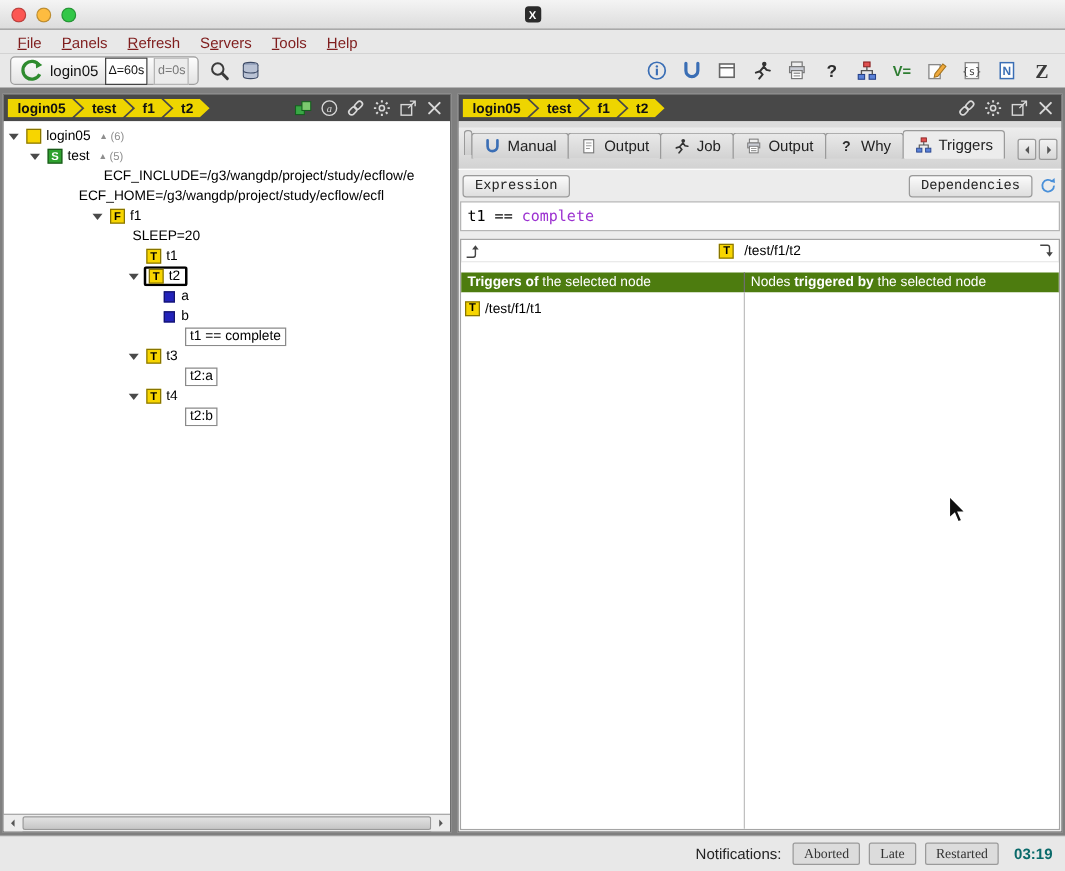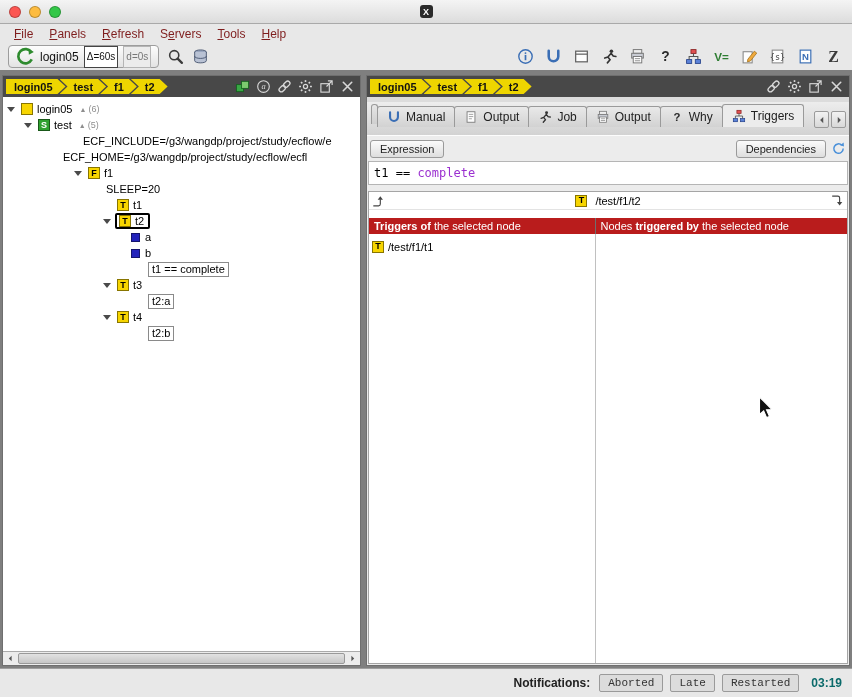--- a/index.html
+++ b/index.html
@@ -69,42 +69,42 @@
   .tab-stub{width:7px;height:20px;border:1px solid #9a9a9a;border-bottom:none;background:linear-gradient(#e6e6e6,#cfcfcf);border-radius:3px 3px 0 0;flex:none}
   .tabs-holder{display:flex;align-items:flex-end}
   .tab{display:inline-flex;align-items:center;gap:5px;height:21px;padding:0 9px;font-size:12px;color:#222;background:linear-gradient(#e9e9e9,#d2d2d2);border:1px solid #9a9a9a;border-bottom:none;border-radius:3px 3px 0 0;margin-left:-1px;cursor:default}
   .tab.selected{background:#ececec;height:23px;position:relative;z-index:2}
   .tab-scrollers{margin-left:auto;display:flex;gap:2px;align-self:center}
   .tab-scroll-btn{width:15px;height:17px;border:1px solid #9a9a9a;background:linear-gradient(#f2f2f2,#d8d8d8);display:inline-flex;align-items:center;justify-content:center;border-radius:2px}
 
   
   .tab-content{flex:1;background:#ececec;border-top:1px solid #fcfcfc;display:flex;flex-direction:column;min-height:0}
   .controls-row{height:25px;display:flex;align-items:center;padding:2px 3px;flex:none}
-  .btn{font-family:Liberation Sans, sans-serif;font-size:11px;color:#222;padding:2px 9px;background:linear-gradient(#fbfbfb,#dedede);border:1px solid #9a9a9a;border-radius:3px;cursor:default}
+  .btn{font-family:Liberation Mono, monospace;font-size:11px;color:#222;padding:2px 9px;background:linear-gradient(#fbfbfb,#dedede);border:1px solid #9a9a9a;border-radius:3px;cursor:default}
   .controls-right{margin-left:auto;display:flex;align-items:center;gap:5px}
   .expression-box{height:24px;background:#fff;border:1px solid #b5b5b5;margin:0 1px;padding:4px 5px;font-family:"DejaVu Sans Mono",monospace;font-size:12px;flex:none}
   .trigger-browser{flex:1;margin:6px 1px 1px 1px;background:#fff;border:1px solid #a5a5a5;display:flex;flex-direction:column;min-height:0}
   .path-bar{height:18px;display:flex;align-items:center;padding:0 3px;border-bottom:1px solid #e3e3e3;flex:none;font-size:11px}
   .path-center{flex:1;display:flex;align-items:center;justify-content:center;gap:4px}
   .browser-spacer{height:8px;flex:none;background:#fff}
-  .col-headers{display:flex;flex:none;background:#b91c1c;color:#fff;font-size:11px;height:16px;align-items:center}
+  .col-headers{display:flex;flex:none;background:#4d7c0f;color:#fff;font-size:11px;height:16px;align-items:center}
   .col-h{padding:0 5px;overflow:hidden;white-space:nowrap;height:100%;display:flex;align-items:center}
   .col-left{width:47.4%;flex:none}
   .col-right{flex:1}
   .col-h.col-left{border-right:1px solid #6e6e6e}
   .cols{flex:1;display:flex;min-height:0}
   .col{padding:5px 3px;background:#fff;overflow:hidden}
   .col.col-left{border-right:1px solid #c0c0c0}
   .trigger-item{display:flex;align-items:center;font-size:11px;height:15px}
 
   
   .statusbar{position:absolute;left:0;top:668px;width:852px;height:29px;background:#e8e8e8;border-top:1px solid #9f9f9f;display:flex;align-items:center;justify-content:flex-end;gap:9px;padding-right:10px;font-size:12px;color:#222}
-  .sb-label{font-weight:bold}
+  .sb-label{font-weight:normal}
   .sb-buttons{display:flex;gap:7px}
-  .status-btn{font-family:Liberation Mono, monospace;font-size:11px;color:#333;padding:2px 8px;background:#dcdcdc;border:1px solid #9a9a9a;border-radius:2px;cursor:default}
+  .status-btn{font-family:Liberation Serif, serif;font-size:11px;color:#333;padding:2px 8px;background:#dcdcdc;border:1px solid #9a9a9a;border-radius:2px;cursor:default}
   .sb-time{font-weight:bold;color:#0a6a6a;margin-left:3px}
 
   .cursor{position:absolute;left:758px;top:396px;z-index:99}
 </style>
 </head>
 <body>
 
 <div class="window">
 
   <div class="titlebar">

